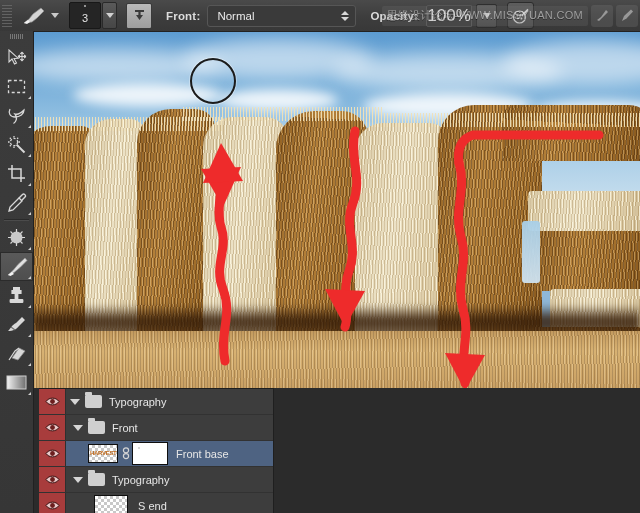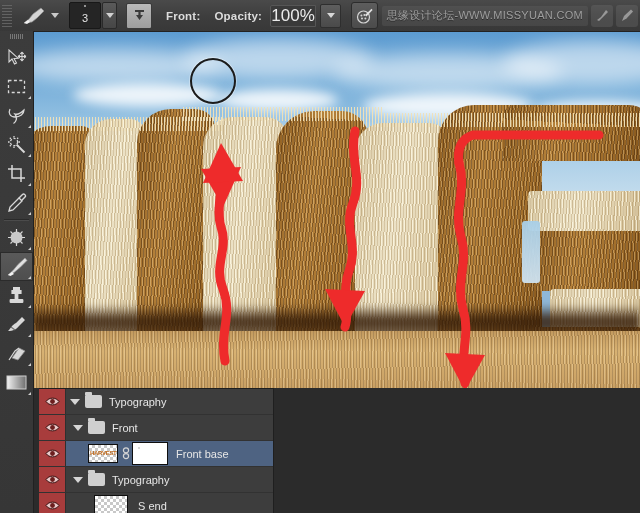--- a/index.html
+++ b/index.html
@@ -225,20 +225,27 @@
         <i class="tri"></i>
       </div>
 
     <div class="tabletbtn">
       <svg width="17" height="17" viewBox="0 0 17 17">
         <path d="M4 3 L13 3 L13 5 L9.6 5 L9.6 8 L12 8 L8.5 13 L5 8 L7.4 8 L7.4 5 L4 5 Z" fill="#3b3b3b"></path>
       </svg>
     </div>
 
     <span class="lbl">Front:</span>
+    <div class="select">
+      <span class="val">Normal</span>
+      <span class="stepper">
+          <i class="up"></i>
+          <i class="dn"></i>
+        </span>
+    </div>
 
     <span class="lbl">Opacity:</span>
     <div class="numfield">
       <span>100%</span>
     </div>
     <div class="numdrop">
       <i style="width:0;height:0;border-left:4px solid transparent;border-right:4px solid transparent;border-top:5px solid #d8d8d8;display:block;"></i>
     </div>
 
     <div class="airbrush">

